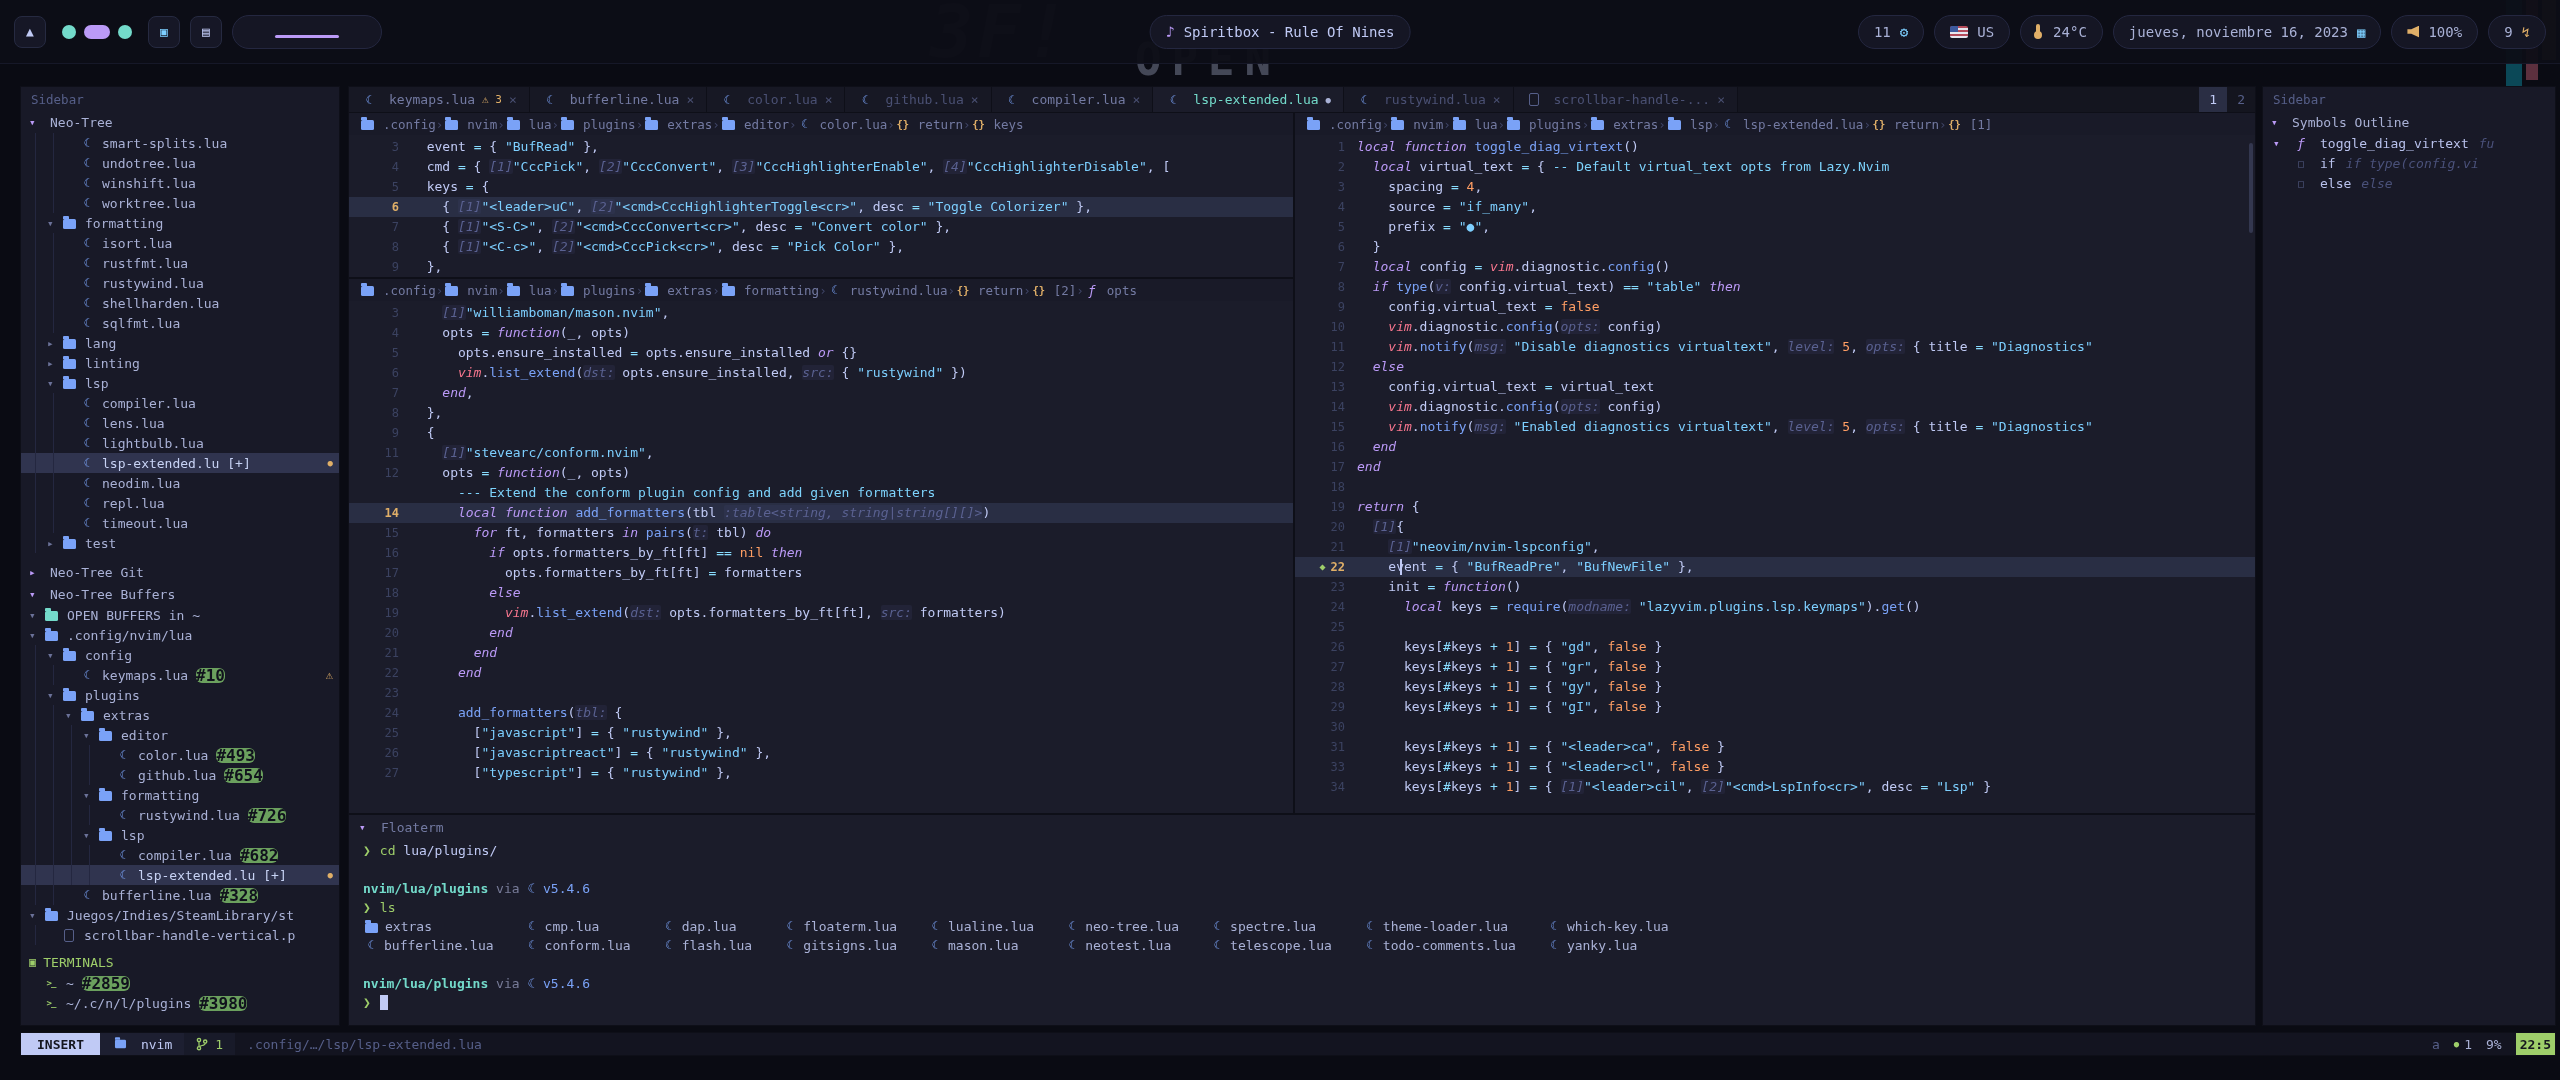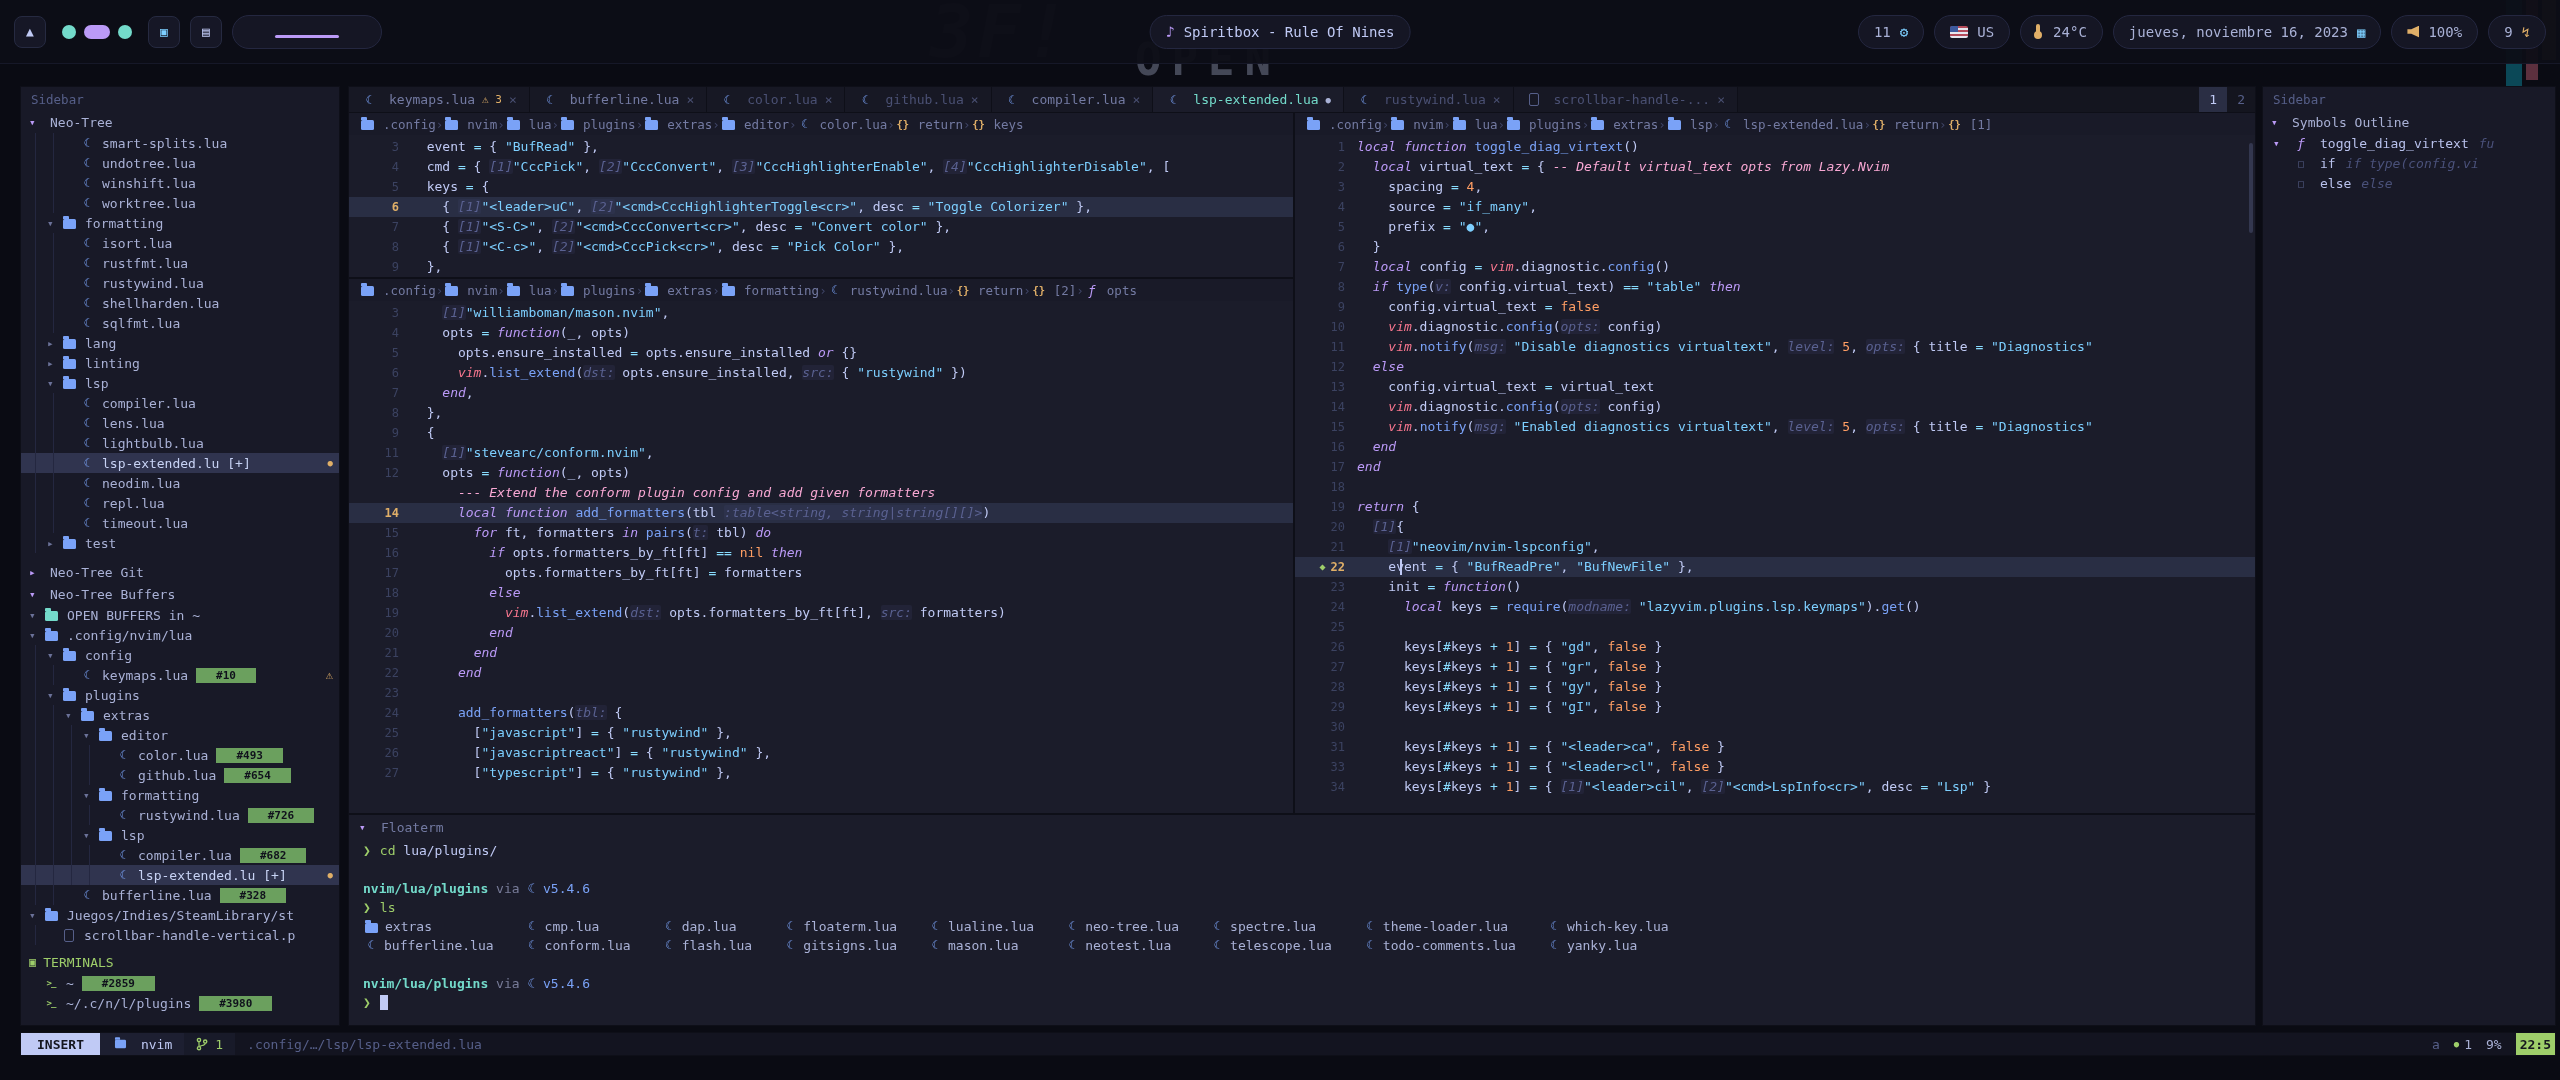--- a/index.html
+++ b/index.html
@@ -52,22 +52,22 @@
 .tsec{height:22px;display:flex;align-items:center;gap:7px;padding:0 8px;color:#a9b1d6}
 .tsec .chev{color:#bb9af7;width:12px}
 .tsec.term-hdr{color:#9ece6a;margin-top:6px}
 .tsec.term-hdr .ticon{color:#9ece6a;font-size:12px}
 .gap8{height:8px}
 .trow{height:20px;display:flex;align-items:center;padding:0 6px 0 8px;color:#a9b1d6;white-space:nowrap;overflow:hidden}
 .trow.sel{background:#30344f;color:#c8d3f5}
 .guide{flex:0 0 12px;align-self:stretch;border-left:1px solid #242740;margin-left:6px}
 .chev{flex:0 0 14px;color:#6b7299;font-size:11px}
 .tlabel{margin-left:2px;overflow:hidden;text-overflow:ellipsis}
-.badge{margin-left:8px;background:#6ba05e;color:#10111c;border-radius:0;padding:0 20px;
-  font-size:11px;font-weight:bold;line-height:15px;flex:none}
+.badge{margin-left:8px;background:#6ba05e;color:#10111c;border-radius:6px;padding:0 0;
+  font-size:16px;font-weight:bold;line-height:15px;flex:none}
 .trail{margin-left:auto;flex:none;padding-left:6px}
 .trail.warn{color:#e0af68;font-size:12px}
 .trail.edit{color:#e0af68;font-size:9px}
 
 
 .ic{flex:none;display:inline-flex;align-items:center;justify-content:center;width:16px;margin-right:5px}
 .ic-lua{color:#7aa2f7;font-size:12px}
 .ic-folder{width:13px;height:10px;background:#7aa2f7;border-radius:1.5px;position:relative;margin:2px 7px 0 2px}
 .ic-folder::before{content:"";position:absolute;top:-3px;left:0;width:6px;height:3px;background:inherit;border-radius:1px 1px 0 0}
 .ic-folder.open{background:#73daca}
@@ -111,21 +111,21 @@
 .sign{color:#9ece6a;font-size:10px}
 .ctext{flex:1;overflow:hidden}
 .caret{position:absolute;top:2px;width:2px;height:16px;background:#c0caf5}
 .pane-scrollbar{position:absolute;right:2px;top:30px;width:4px;height:90px;background:#33374f;border-radius:2px}
 
 
 .tk-fg{color:#c0caf5}
 .tk-kw{color:#bb9af7;font-style:italic}
 .tk-str{color:#7dcfff}
 .tk-num{color:#ff9e64}
-.tk-cmt{color:#f9a8d4;font-style:italic}
+.tk-cmt{color:#7dd3fc;}
 .tk-vim{color:#f7768e;font-style:italic}
 .tk-fn{color:#7aa2f7}
 .tk-hint{color:#5a6191;font-style:italic;background:rgba(68,74,115,.18);border-radius:2px}
 .tk-op{color:#89ddff}
 
 
 #floaterm{flex:0 0 212px;border-top:2px solid #0e0f18;background:#1b1c2a;display:flex;flex-direction:column}
 .ft-title{height:24px;flex:none;display:flex;align-items:center;gap:8px;padding:0 10px;color:#737aa2}
 .ft-title .chev{color:#bb9af7}
 .ft-body{flex:1;padding:2px 14px}

